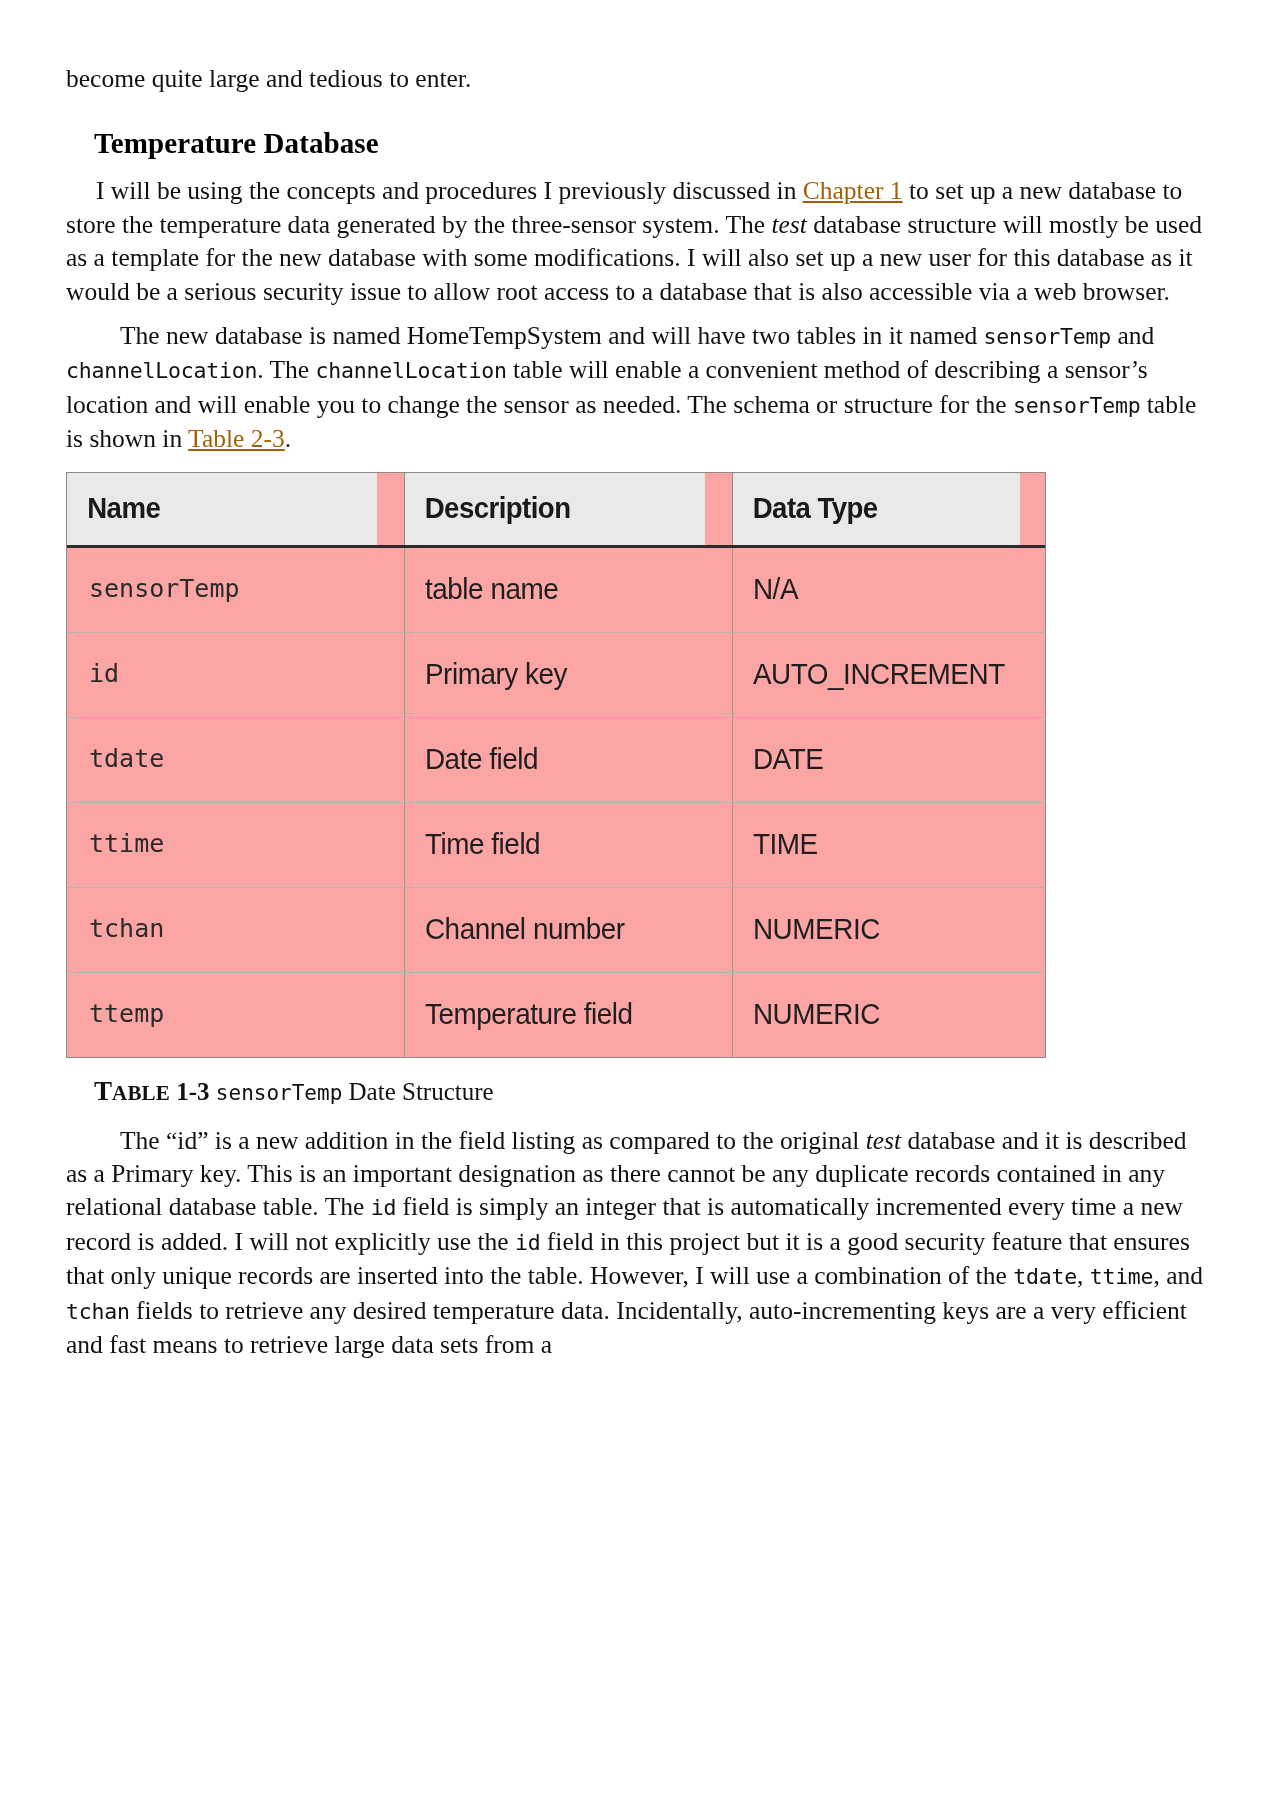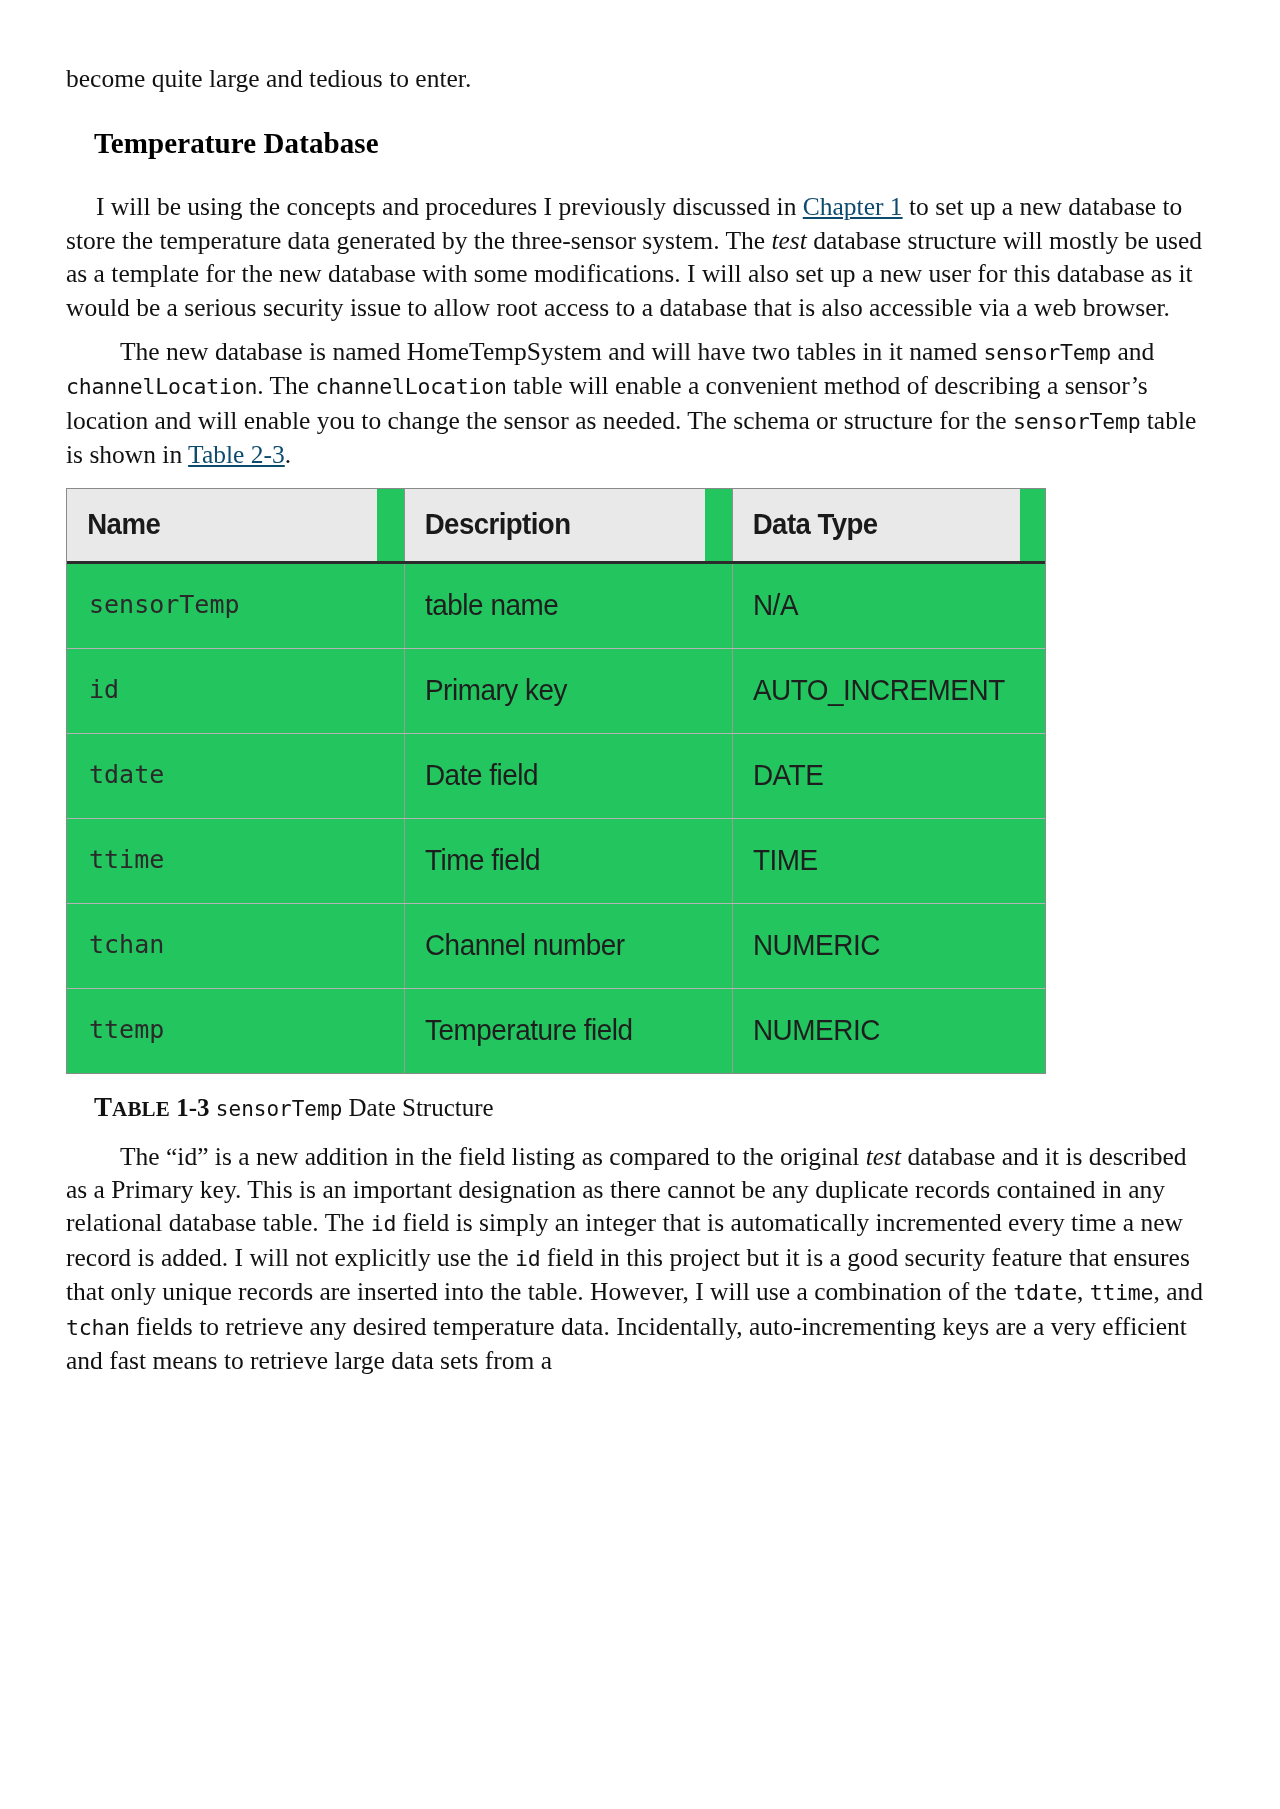--- a/index.html
+++ b/index.html
@@ -35,42 +35,42 @@
     text-indent: 30px;
   }
   .gap-small { height: 11px; }
   .gap-med   { height: 16px; }
 
   h2.section-heading {
     font-family: "Liberation Serif", serif;
     font-weight: bold;
     font-size: 29px;
     line-height: 34px;
-    margin: 20px 0 30px 0;
+    margin: 20px 0 14px 0;
     padding-left: 28px;
     letter-spacing: 0.1px;
   }
 
   .mono {
     font-family: "DejaVu Sans Mono", monospace;
     font-size: 21.5px;
     letter-spacing: -0.2px;
   }
   .ital { font-style: italic; }
   a.doclink {
-    color: #0c4a6e;
+    color: #a16207;
     text-decoration: underline;
   }
 
   
   .table-wrap {
     margin: 16px 0 0 0;
     width: 980px;
     border: 1px solid #8a8a8a;
-    background: #22c55e;
+    background: #fca5a5;
     box-sizing: border-box;
   }
   table.schema {
     width: 100%;
     border-collapse: collapse;
     table-layout: fixed;
   }
   table.schema col.c1 { width: 34.5%; }
   table.schema col.c2 { width: 33.5%; }
   table.schema col.c3 { width: 32%; }

